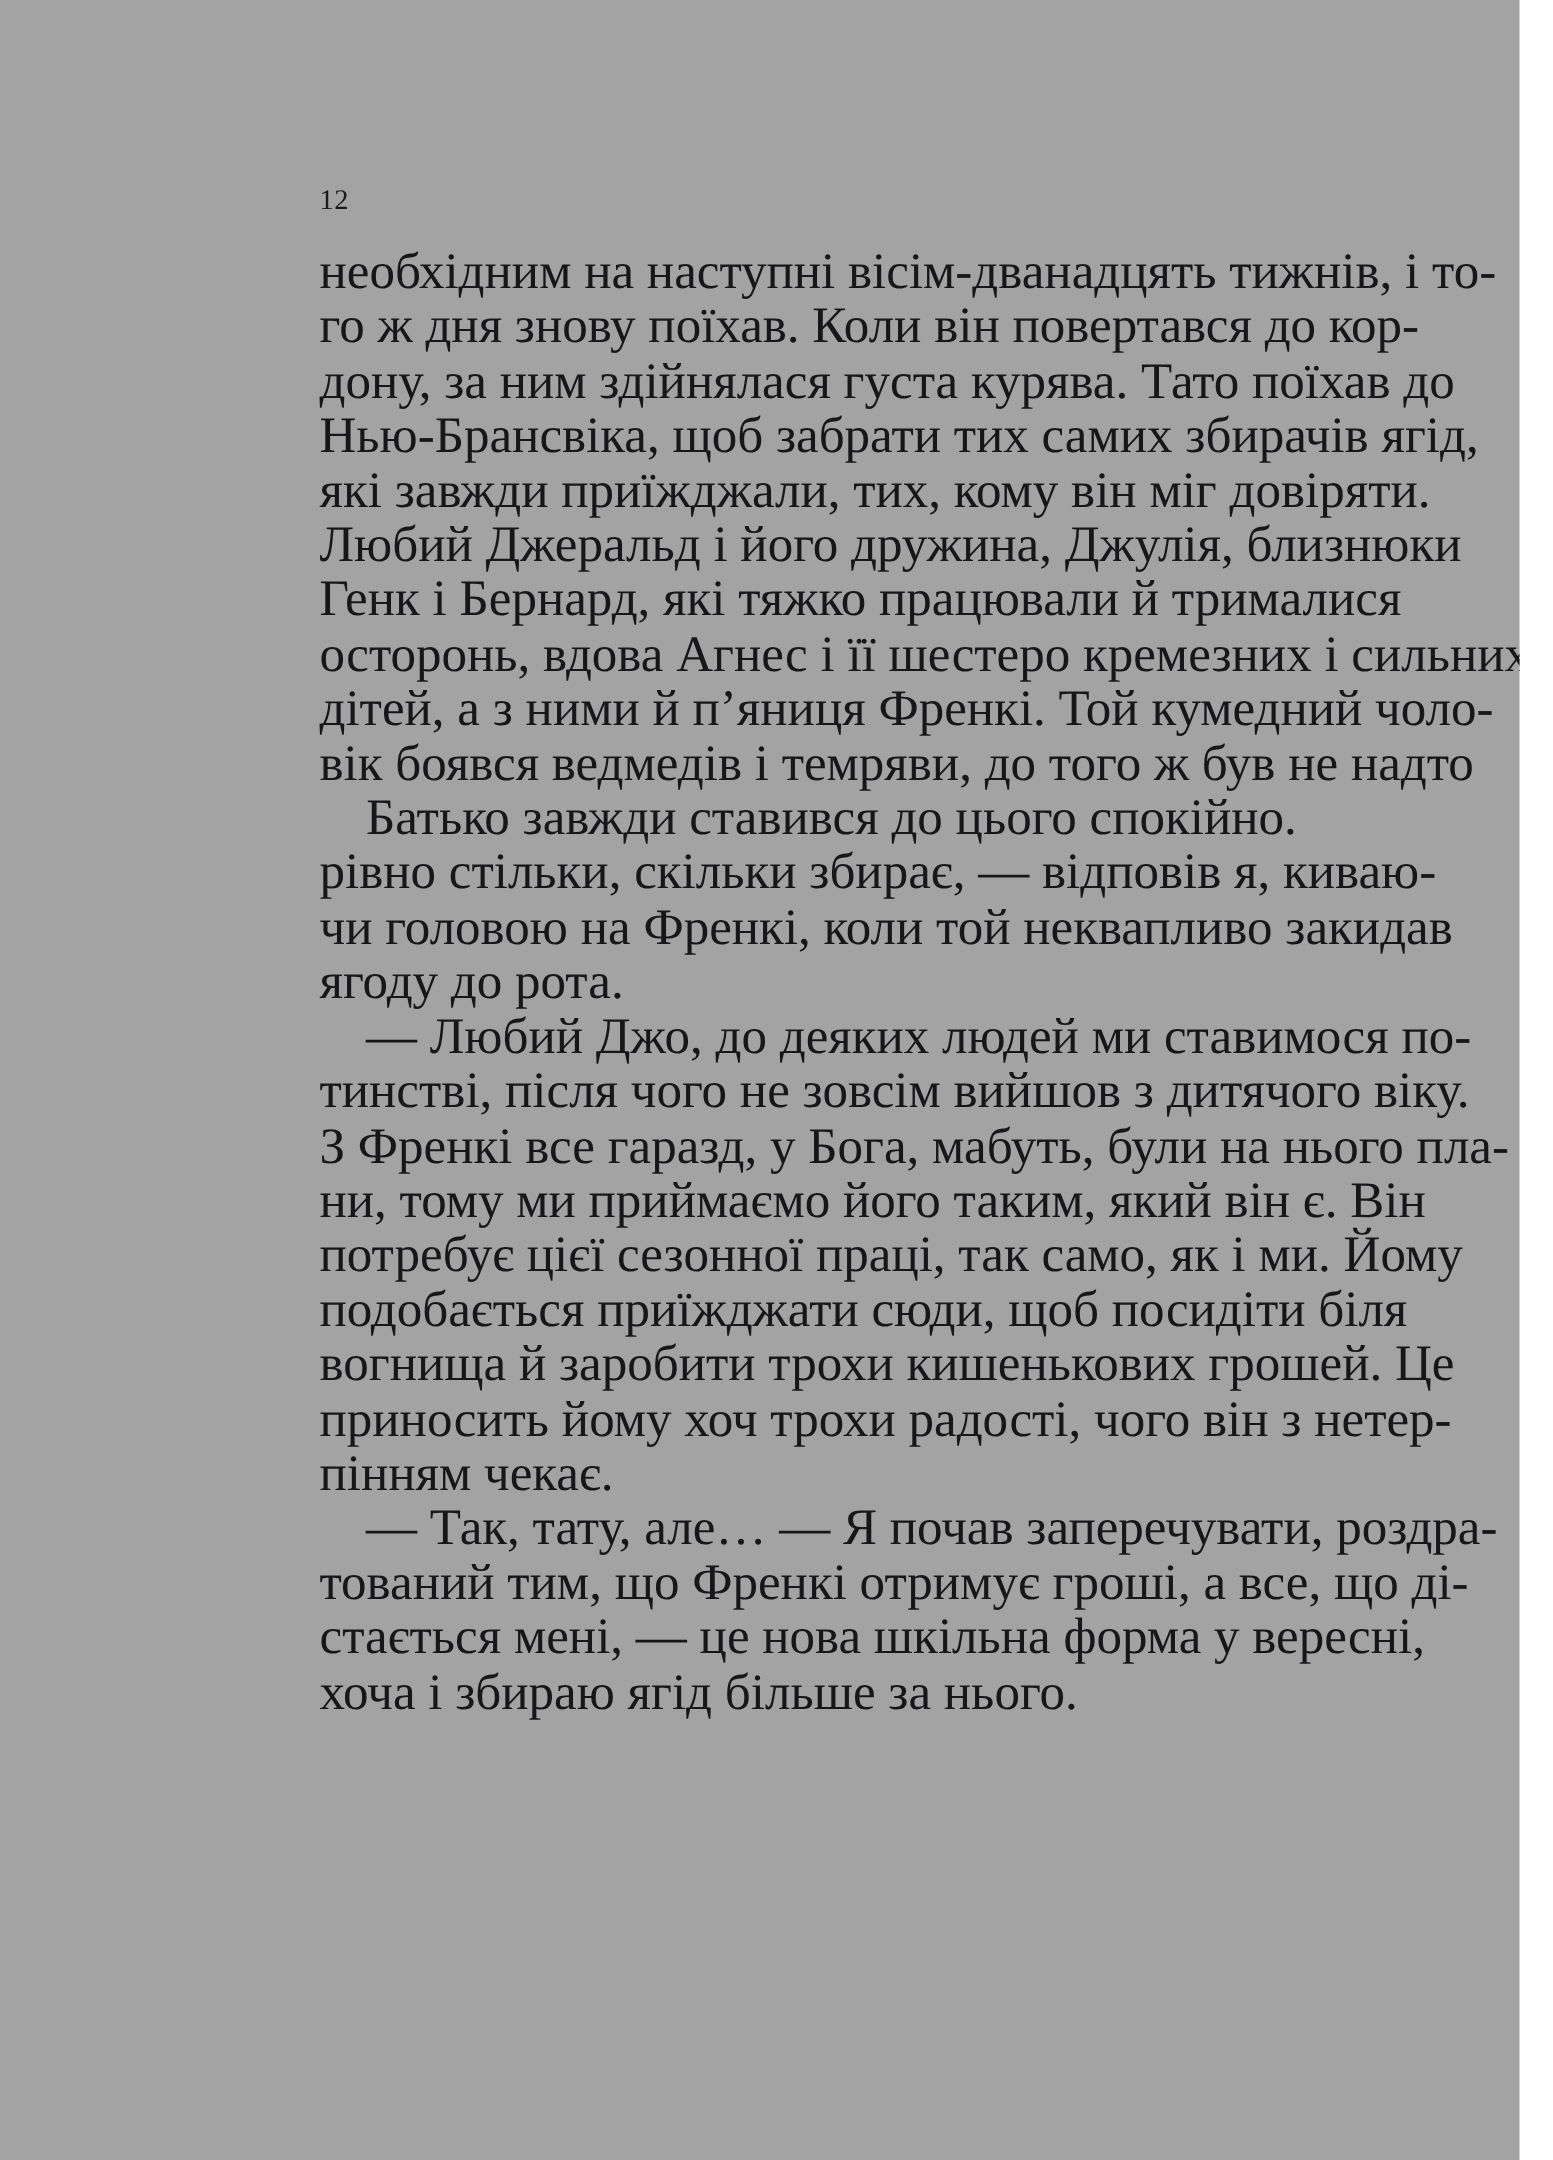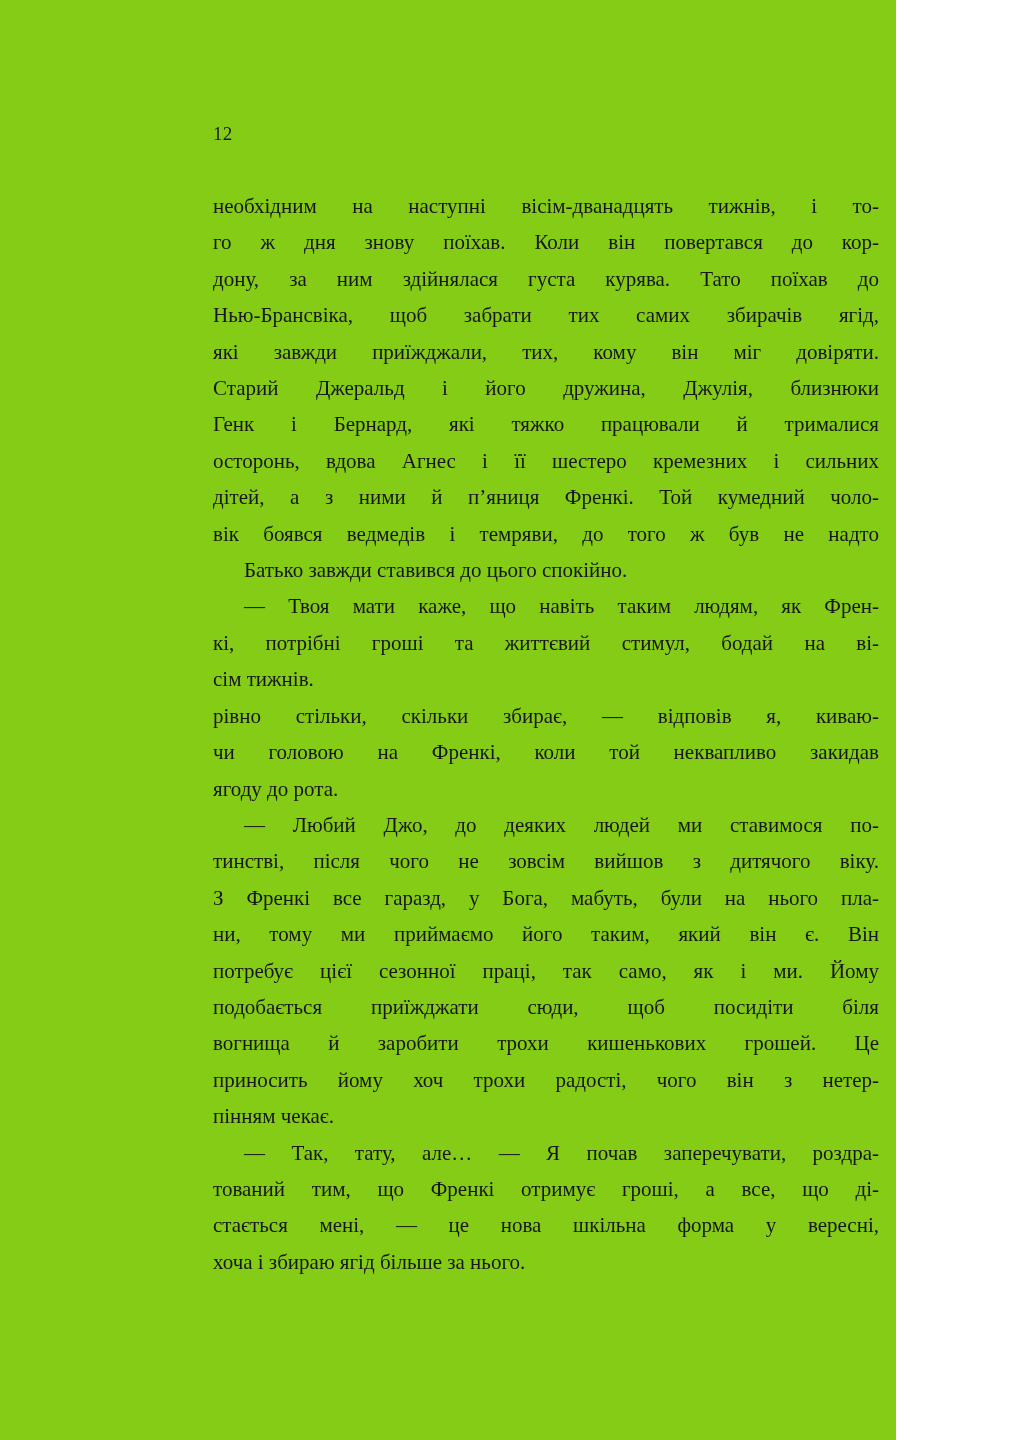--- a/index.html
+++ b/index.html
@@ -3,23 +3,23 @@
 <meta charset="utf-8">
 <style>
   html, body {
     margin: 0;
     padding: 0;
     background: #ffffff;
   }
 
   .page {
     position: relative;
-    width: 896px;
+    width: 1013px;
     height: 1440px;
-    background: #84cc16;
+    background: #a3a3a3;
     overflow: hidden;
     font-family: "Liberation Serif", "DejaVu Serif", serif;
     color: #17171a;
   }
 
   
   .folio {
     position: absolute;
     left: 213px;
     top: 124px;
@@ -27,23 +27,23 @@
     line-height: 1;
     color: #1b1b1e;
     letter-spacing: 0.3px;
     font-family: "Liberation Serif", "DejaVu Serif", serif;
   }
 
   
   .text-block {
     position: absolute;
     left: 213px;
-    top: 188px;
+    top: 164px;
     width: 666px;
-    font-size: 21px;
+    font-size: 34px;
     line-height: 36.4px;
     text-align: justify;
     text-justify: inter-word;
     color: #17171a;
     -webkit-font-smoothing: antialiased;
   }
 
   .para {
     margin: 0;
     text-indent: 0;
@@ -86,36 +86,31 @@
   <div class="folio">12</div>
 
   <div class="text-block">
 
     <p class="para">
       <span class="line">необхідним на наступні вісім-дванадцять тижнів, і то-</span>
       <span class="line">го ж дня знову поїхав. Коли він повертався до кор-</span>
       <span class="line">дону, за ним здійнялася густа курява. Тато поїхав до</span>
       <span class="line">Нью-Брансвіка, щоб забрати тих самих збирачів ягід,</span>
       <span class="line">які завжди приїжджали, тих, кому він міг довіряти.</span>
-      <span class="line">Старий Джеральд і його дружина, Джулія, близнюки</span>
+      <span class="line">Любий Джеральд і його дружина, Джулія, близнюки</span>
       <span class="line">Генк і Бернард, які тяжко працювали й трималися</span>
       <span class="line">осторонь, вдова Агнес і її шестеро кремезних і сильних</span>
       <span class="line">дітей, а з ними й п’яниця Френкі. Той кумедний чоло-</span>
       <span class="line">вік боявся ведмедів і темряви, до того ж був не надто</span>
     </p>
 
     <p class="para">
       <span class="line last indent">Батько завжди ставився до цього спокійно.</span>
     </p>
 
-    <p class="para">
-      <span class="line indent">— Твоя мати каже, що навіть таким людям, як Френ-</span>
-      <span class="line">кі, потрібні гроші та життєвий стимул, бодай на ві-</span>
-      <span class="line last">сім тижнів.</span>
-    </p>
 
     <p class="para">
       <span class="line">рівно стільки, скільки збирає, — відповів я, киваю-</span>
       <span class="line">чи головою на Френкі, коли той неквапливо закидав</span>
       <span class="line last">ягоду до рота.</span>
     </p>
 
     <p class="para">
       <span class="line indent">— Любий Джо, до деяких людей ми ставимося по-</span>
       <span class="line">тинстві, після чого не зовсім вийшов з дитячого віку.</span>

